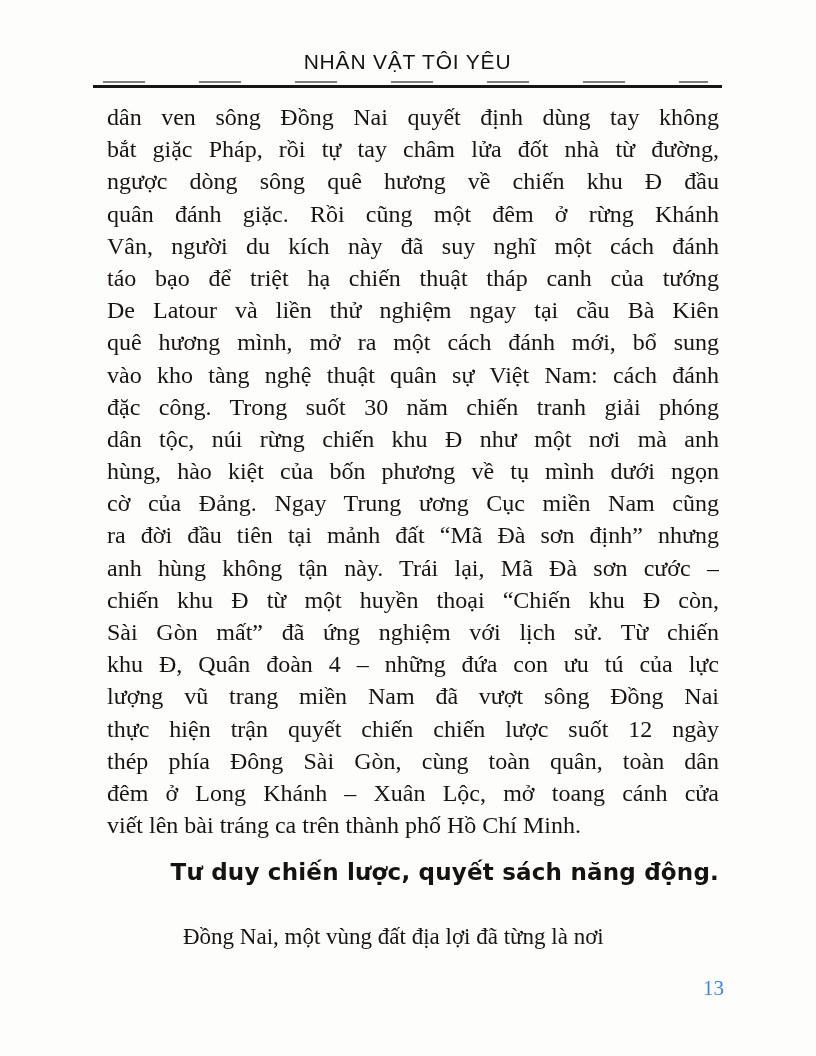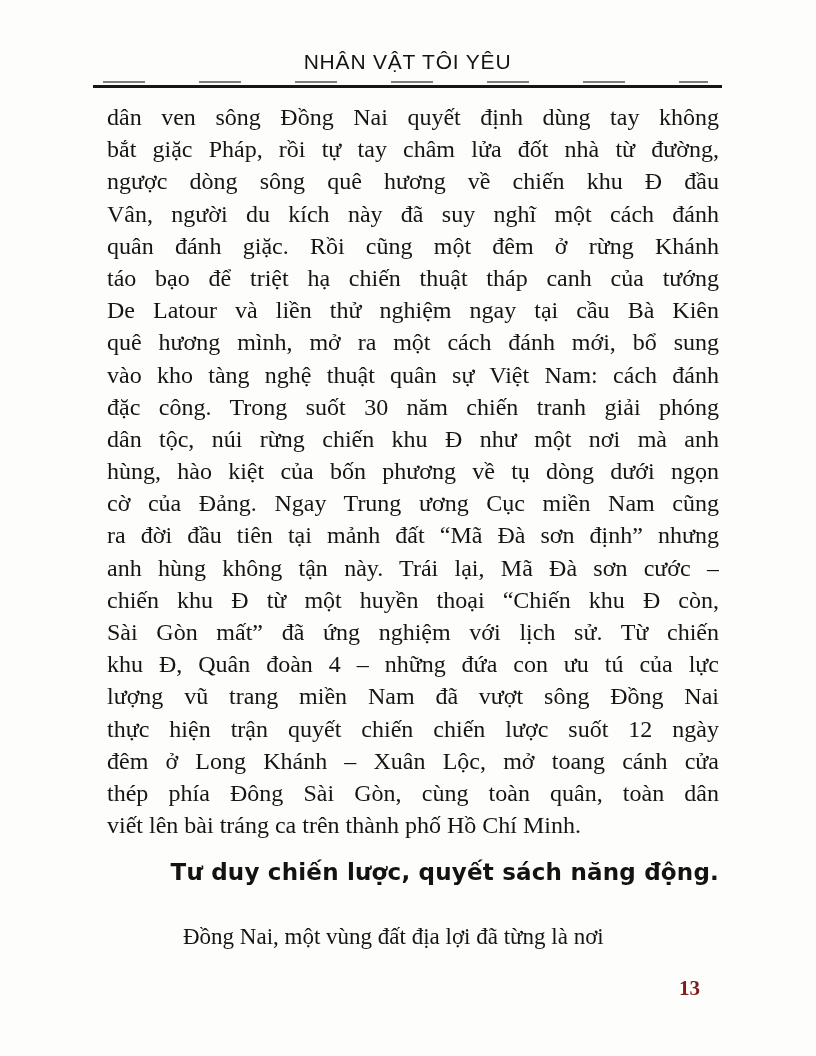--- a/index.html
+++ b/index.html
@@ -85,61 +85,60 @@
     top: 921px;
     left: 107px;
     width: 612px;
     font-size: 23px;
     line-height: 32.2px;
     text-indent: 76px;
   }
   .page-number {
     position: absolute;
     top: 976px;
-    right: 116px;
+    right: 92px;
     font-size: 21px;
-    color: #7f1d1d;
-    font-weight: bold;
+    color: #3b82f6;
   }
 </style>
 </head>
 <body>
 
 <div class="page">
 
   <div class="running-head">NHÂN VẬT TÔI YÊU</div>
 
   <div class="head-divider">
     <div class="ghost-line"></div>
     <div class="main-line"></div>
   </div>
 
   <div class="body-block">
     <div class="line">dân ven sông Đồng Nai quyết định dùng tay không</div>
     <div class="line">bắt giặc Pháp, rồi tự tay châm lửa đốt nhà từ đường,</div>
     <div class="line">ngược dòng sông quê hương về chiến khu Đ đầu</div>
+    <div class="line">quân đánh giặc. Rồi cũng một đêm ở rừng Khánh</div>
     <div class="line">Vân, người du kích này đã suy nghĩ một cách đánh</div>
-    <div class="line">quân đánh giặc. Rồi cũng một đêm ở rừng Khánh</div>
     <div class="line">táo bạo để triệt hạ chiến thuật tháp canh của tướng</div>
     <div class="line">De Latour và liền thử nghiệm ngay tại cầu Bà Kiên</div>
     <div class="line">quê hương mình, mở ra một cách đánh mới, bổ sung</div>
     <div class="line">vào kho tàng nghệ thuật quân sự Việt Nam: cách đánh</div>
     <div class="line">đặc công. Trong suốt 30 năm chiến tranh giải phóng</div>
     <div class="line">dân tộc, núi rừng chiến khu Đ như một nơi mà anh</div>
-    <div class="line">hùng, hào kiệt của bốn phương về tụ dòng dưới ngọn</div>
+    <div class="line">hùng, hào kiệt của bốn phương về tụ mình dưới ngọn</div>
     <div class="line">cờ của Đảng. Ngay Trung ương Cục miền Nam cũng</div>
     <div class="line">ra đời đầu tiên tại mảnh đất “Mã Đà sơn định” nhưng</div>
     <div class="line">anh hùng không tận này. Trái lại, Mã Đà sơn cước –</div>
     <div class="line">chiến khu Đ từ một huyền thoại “Chiến khu Đ còn,</div>
     <div class="line">Sài Gòn mất” đã ứng nghiệm với lịch sử. Từ chiến</div>
     <div class="line">khu Đ, Quân đoàn 4 – những đứa con ưu tú của lực</div>
     <div class="line">lượng vũ trang miền Nam đã vượt sông Đồng Nai</div>
     <div class="line">thực hiện trận quyết chiến chiến lược suốt 12 ngày</div>
+    <div class="line">thép phía Đông Sài Gòn, cùng toàn quân, toàn dân</div>
     <div class="line">đêm ở Long Khánh – Xuân Lộc, mở toang cánh cửa</div>
-    <div class="line">thép phía Đông Sài Gòn, cùng toàn quân, toàn dân</div>
     <div class="line last">viết lên bài tráng ca trên thành phố Hồ Chí Minh.</div>
   </div>
 
   <div class="subtitle">Tư duy chiến lược, quyết sách năng động.</div>
 
   <div class="para2">Đồng Nai, một vùng đất địa lợi đã từng là nơi</div>
 
   <div class="page-number">13</div>
 
 </div>

